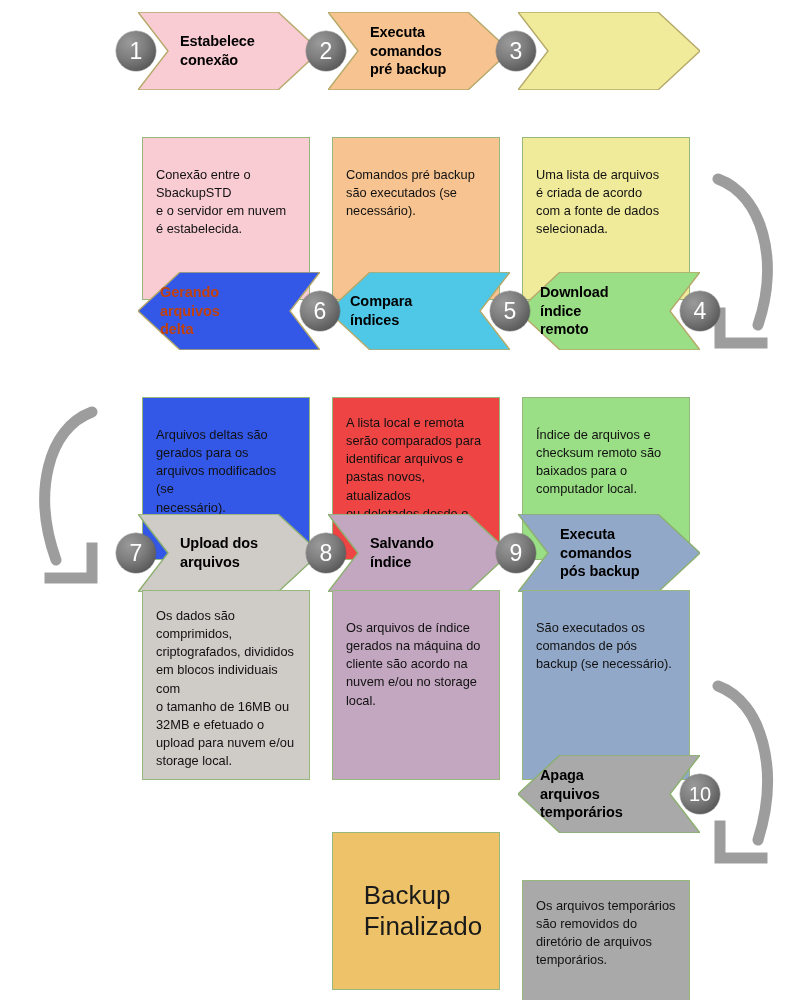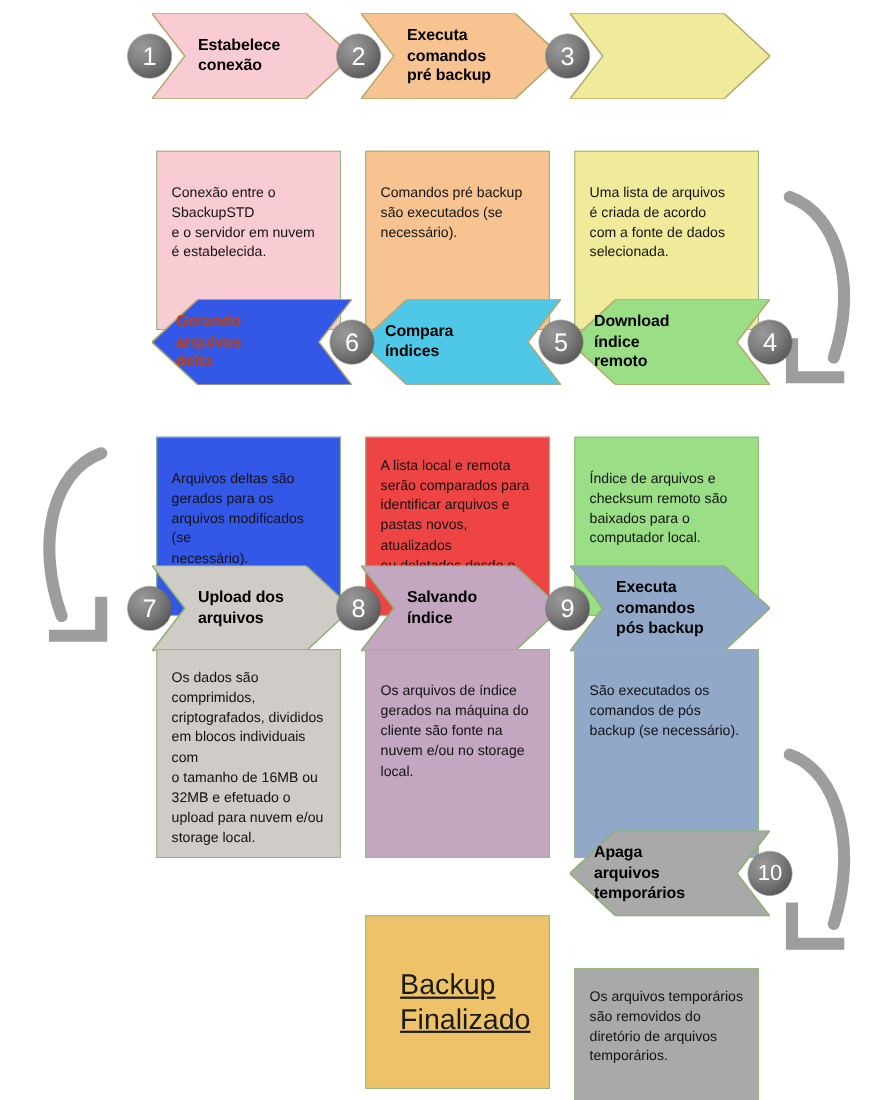--- a/index.html
+++ b/index.html
@@ -277,21 +277,21 @@
       </svg>
       <div class="badge">8</div>
       <div class="chev-label">
         <span>Salvando</span>
         <span>índice</span>
       </div>
     </div>
     <div class="body-box tall-190" style="background:#c3a6c0;">
       <div>Os arquivos de índice</div>
       <div>gerados na máquina do</div>
-      <div>cliente são fonte na</div>
+      <div>cliente são acordo na</div>
       <div>nuvem e/ou no storage</div>
       <div>local.</div>
     </div>
   </div>
 
   <div class="step dir-right" style="left:518px; top:514px;">
     <div class="chev-wrap">
       <svg class="chevron" viewBox="0 0 182 78" preserveAspectRatio="none">
         <polygon points="0,0 140,0 182,39 140,78 0,78 30,39" fill="#92a8c8" stroke="#8cb06f" stroke-width="1.4"></polygon>
       </svg>
@@ -322,21 +322,21 @@
       </div>
     </div>
     <div class="body-box tall-163 pad-sm" style="background:#a9a9a9;">
       <div>Os arquivos temporários</div>
       <div>são removidos do</div>
       <div>diretório de arquivos</div>
       <div>temporários.</div>
     </div>
   </div>
 
-  <div class="final-box" style="left:332px; top:832px; background:#eec268;text-decoration:underline;">
+  <div class="final-box" style="left:332px; top:832px; background:#eec268;">
     <div>
       <div>Backup</div>
       <div>Finalizado</div>
     </div>
   </div>
 
   <svg class="connector" style="left:700px; top:165px; width:110px; height:200px;" viewBox="0 0 110 200">
     <path d="M18 14 C 62 30, 80 95, 58 160" stroke="#9d9d9d" stroke-width="11" fill="none" stroke-linecap="round"></path>
     <path d="M20 148 L 20 178 L 62 178" stroke="#9d9d9d" stroke-width="11" fill="none" stroke-linecap="square" stroke-linejoin="miter"></path>
   </svg>

